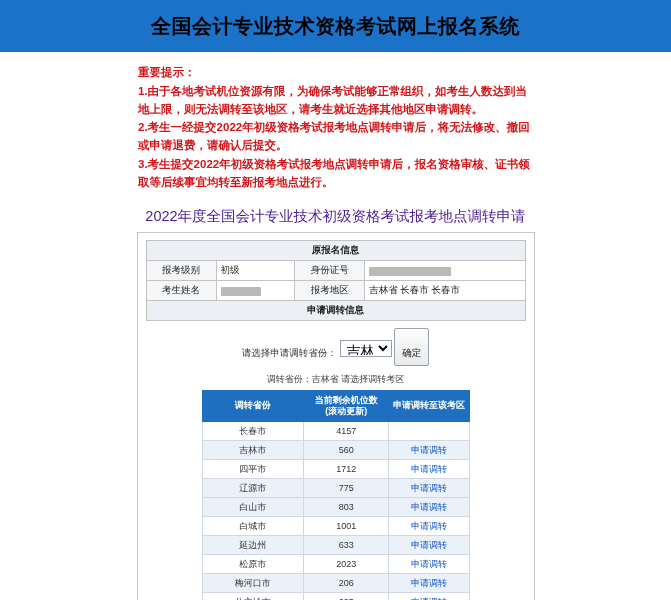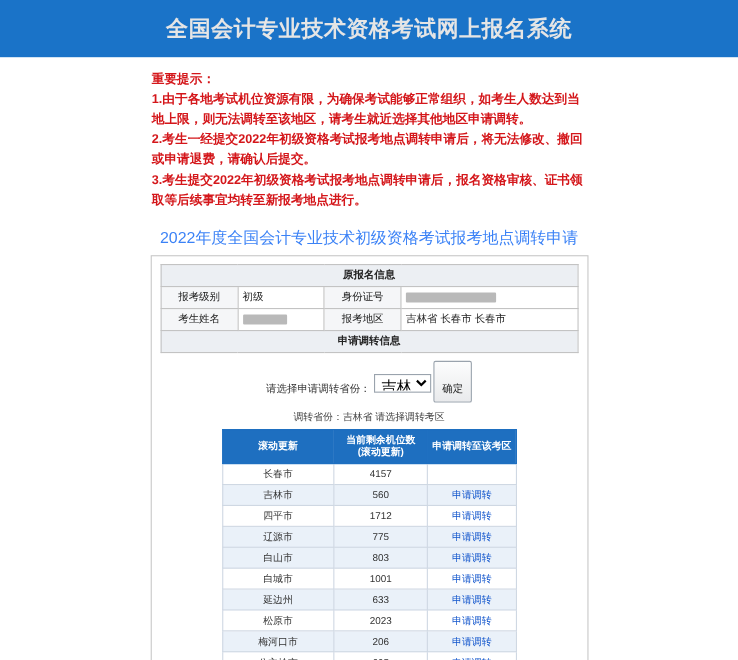--- a/index.html
+++ b/index.html
@@ -16,37 +16,37 @@
     background: #ffffff;
   }
   .header {
     height: 52px;
     background: #1a73c8;
     display: flex;
     align-items: center;
     justify-content: center;
   }
   .header-title {
-    color: #e5e5e5;
+    color: #000000;
     font-size: 20px;
     font-weight: bold;
     letter-spacing: 0.5px;
   }
   .notice {
     padding: 12px 138px 4px 138px;
     color: #d4161a;
     font-size: 11.5px;
     font-weight: bold;
     line-height: 1.55;
   }
   .notice p { margin: 0 0 1px 0; }
   .page-title {
     text-align: center;
     font-size: 14.5px;
-    color: #3b82f6;
+    color: #4c1d95;
     margin: 10px 0 6px 0;
     font-weight: normal;
   }
   .panel {
     width: 398px;
     margin: 0 auto;
     border: 1px solid #c8c8c8;
     background: #fff;
     padding: 7px 8px 10px 8px;
   }
@@ -210,21 +210,21 @@
       </select>
       <button class="btn-sm">确定</button>
     </div>
 
     <div class="sub-note">调转省份：吉林省 请选择调转考区</div>
 
     <div class="inner-wrap">
       <table class="list">
         <thead>
           <tr>
-            <th class="th-col1">滚动更新</th>
+            <th class="th-col1">调转省份</th>
             <th class="th-col2">
               <div>当前剩余机位数</div>
               <div>(滚动更新)</div>
             </th>
             <th class="th-col3">申请调转至该考区</th>
           </tr>
         </thead>
         <tbody>
           <tr>
             <td>长春市</td>

